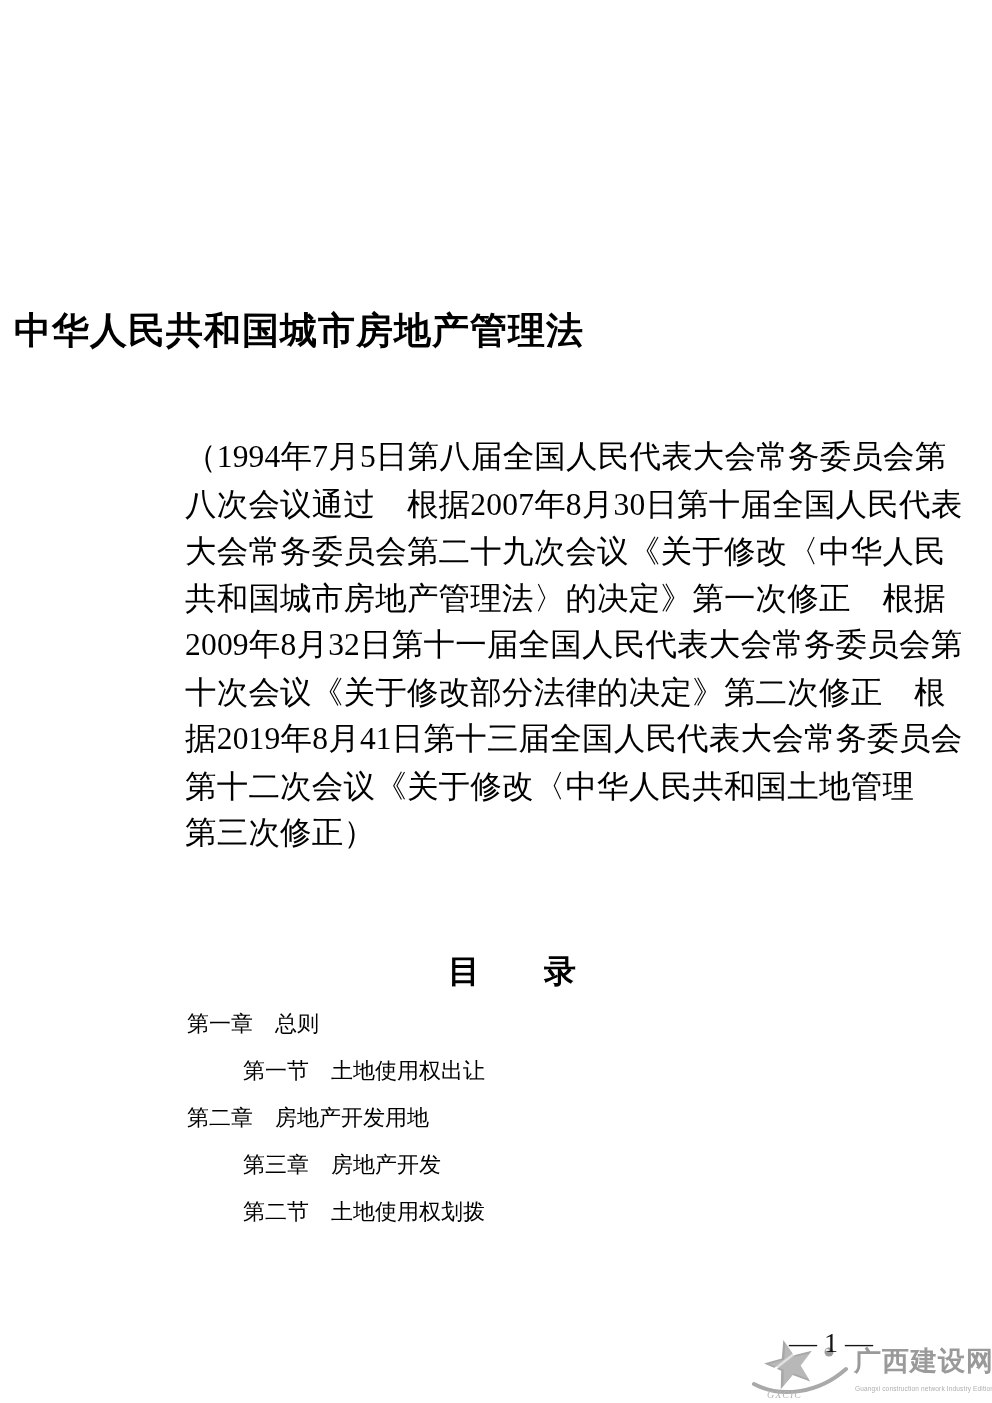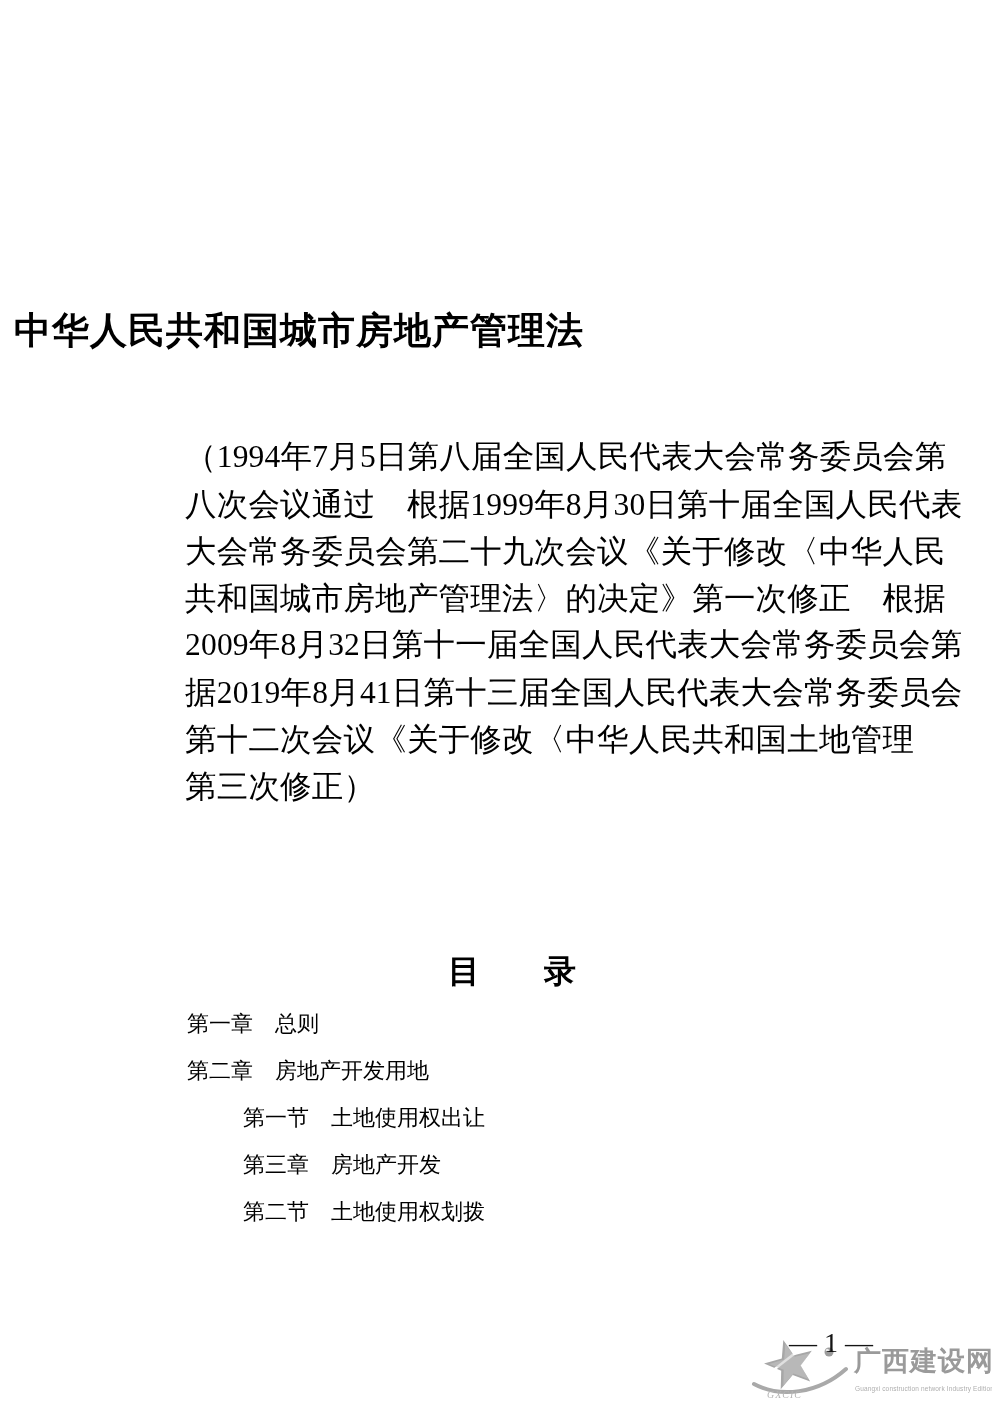--- a/index.html
+++ b/index.html
@@ -94,35 +94,36 @@
 </style>
 </head>
 <body>
 
 <div class="page">
 
   <h1 class="doc-title">中华人民共和国城市房地产管理法</h1>
 
   <div class="preamble">
     <div class="pl mixed-serif">（<span class="ascii-serif">1994</span>年<span class="ascii-serif">7</span>月<span class="ascii-serif">5</span>日第八届全国人民代表大会常务委员会第</div>
-    <div class="pl mixed-serif">八次会议通过　根据<span class="ascii-serif">1999</span>年<span class="ascii-serif">8</span>月<span class="ascii-serif">30</span>日第十届全国人民代表</div>
+    <div class="pl mixed-serif">八次会议通过　根据<span class="ascii-serif">2007</span>年<span class="ascii-serif">8</span>月<span class="ascii-serif">30</span>日第十届全国人民代表</div>
     <div class="pl mixed-serif">大会常务委员会第二十九次会议《关于修改〈中华人民</div>
     <div class="pl mixed-serif">共和国城市房地产管理法〉的决定》第一次修正　根据</div>
     <div class="pl mixed-serif"><span class="ascii-serif">2009</span>年<span class="ascii-serif">8</span>月<span class="ascii-serif">32</span>日第十一届全国人民代表大会常务委员会第</div>
+    <div class="pl mixed-serif">十次会议《关于修改部分法律的决定》第二次修正　根</div>
     <div class="pl mixed-serif">据<span class="ascii-serif">2019</span>年<span class="ascii-serif">8</span>月<span class="ascii-serif">41</span>日第十三届全国人民代表大会常务委员会</div>
     <div class="pl mixed-serif">第十二次会议《关于修改〈中华人民共和国土地管理</div>
     <div class="pl mixed-serif">第三次修正）</div>
   </div>
 
   <div class="toc-heading">目　　录</div>
 
   <div class="toc">
     <div class="toc-item">第一章　总则</div>
+    <div class="toc-item indent">第一节　土地使用权出让</div>
     <div class="toc-item">第二章　房地产开发用地</div>
-    <div class="toc-item indent">第一节　土地使用权出让</div>
     <div class="toc-item indent">第三章　房地产开发</div>
     <div class="toc-item indent">第二节　土地使用权划拨</div>
   </div>
 
   <div class="watermark">
     <svg class="star-logo" width="102" height="64" viewBox="0 0 102 64" aria-hidden="true">
       <path d="M4 46 C 30 60, 68 56, 96 31" fill="none" stroke="#a9a9a9" stroke-width="4" stroke-linecap="round"></path>
       <path d="M8 42 C 32 54, 66 51, 92 29" fill="none" stroke="#ffffff" stroke-width="1.6" stroke-linecap="round"></path>
       <polygon fill="#a7a7a7" points="33.3,1.9 43.8,17.2 61.8,12.8 50.5,27.5 60.2,43.4 42.7,37.1 30.7,51.3 31.2,32.7 14,25.6 31.8,20.4"></polygon>
       <polyline points="12,41 58,5" fill="none" stroke="#ffffff" stroke-width="2.4"></polyline>

